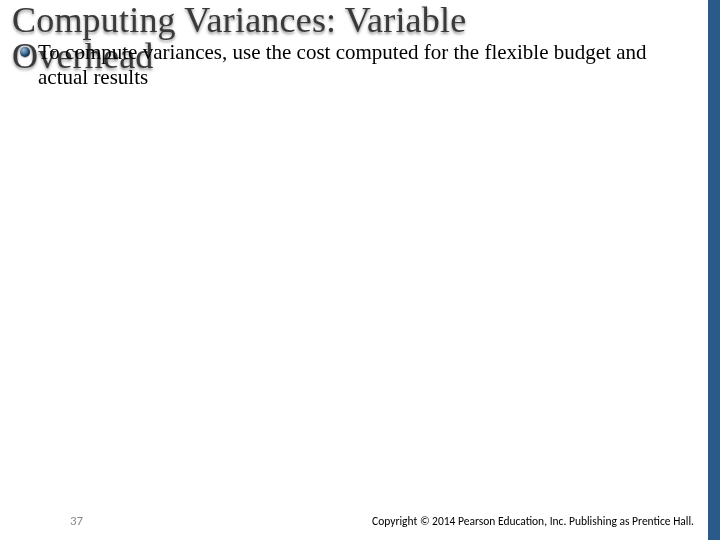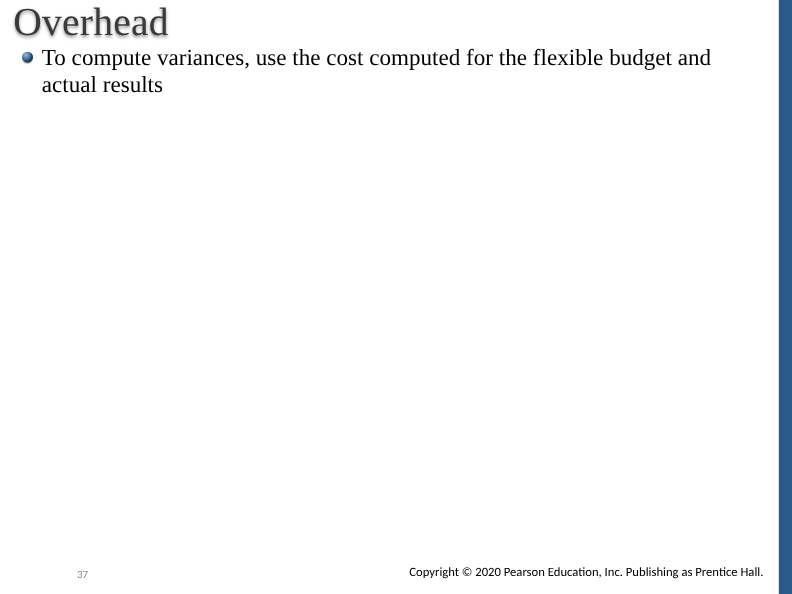--- a/index.html
+++ b/index.html
@@ -71,50 +71,51 @@
     bottom: 10px;
     left: 0;
     width: 708px;
     height: 20px;
   }
   .page-num {
     position: absolute;
     left: 70px;
     bottom: 2px;
     font-family: Calibri, Arial, sans-serif;
-    font-size: 10px;
+    font-size: 13px;
     color: #8a8a8a;
   }
   .copyright {
     position: absolute;
     right: 14px;
     bottom: 2px;
     font-family: Calibri, Arial, sans-serif;
     font-size: 11.5px;
     color: #000;
   }
 </style>
 </head>
 <body>
 
 <div class="accent-bar"></div>
 
 <div class="slide">
 
   <div class="title-wrap">
+    <div class="title">Computing Variances: Variable</div>
     <div class="title">Overhead</div>
   </div>
 
   <div class="content">
     <ul>
       <li>
         <span class="bullet-dot"></span>
         <span>To compute variances, use the cost computed for the flexible budget and actual results</span>
       </li>
     </ul>
   </div>
 
   <div class="footer">
     <div class="page-num">37</div>
-    <div class="copyright">Copyright © 2020 Pearson Education, Inc. Publishing as Prentice Hall.</div>
+    <div class="copyright">Copyright © 2014 Pearson Education, Inc. Publishing as Prentice Hall.</div>
   </div>
 
 </div>
 
 </body></html>

